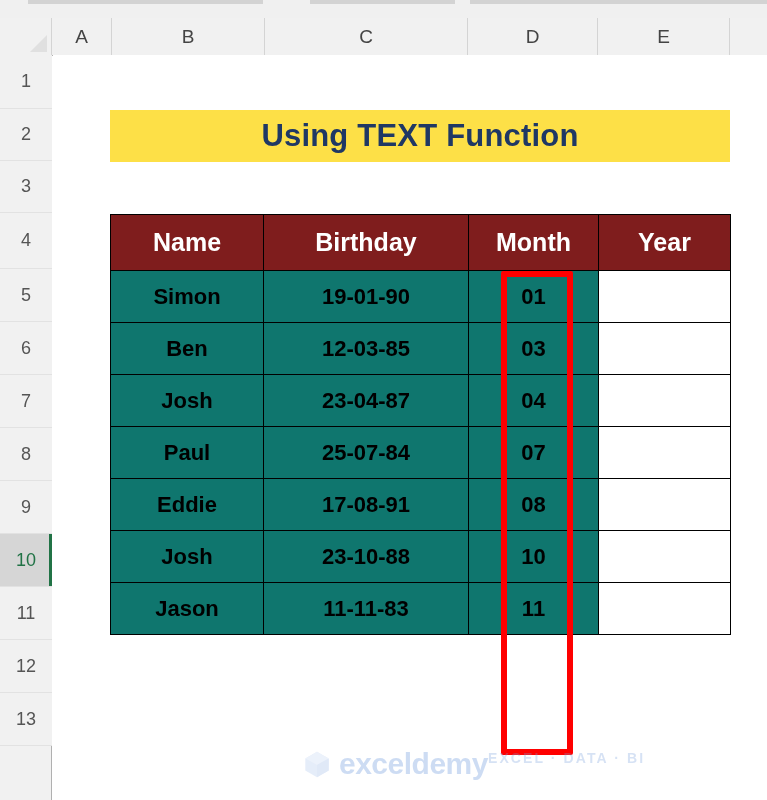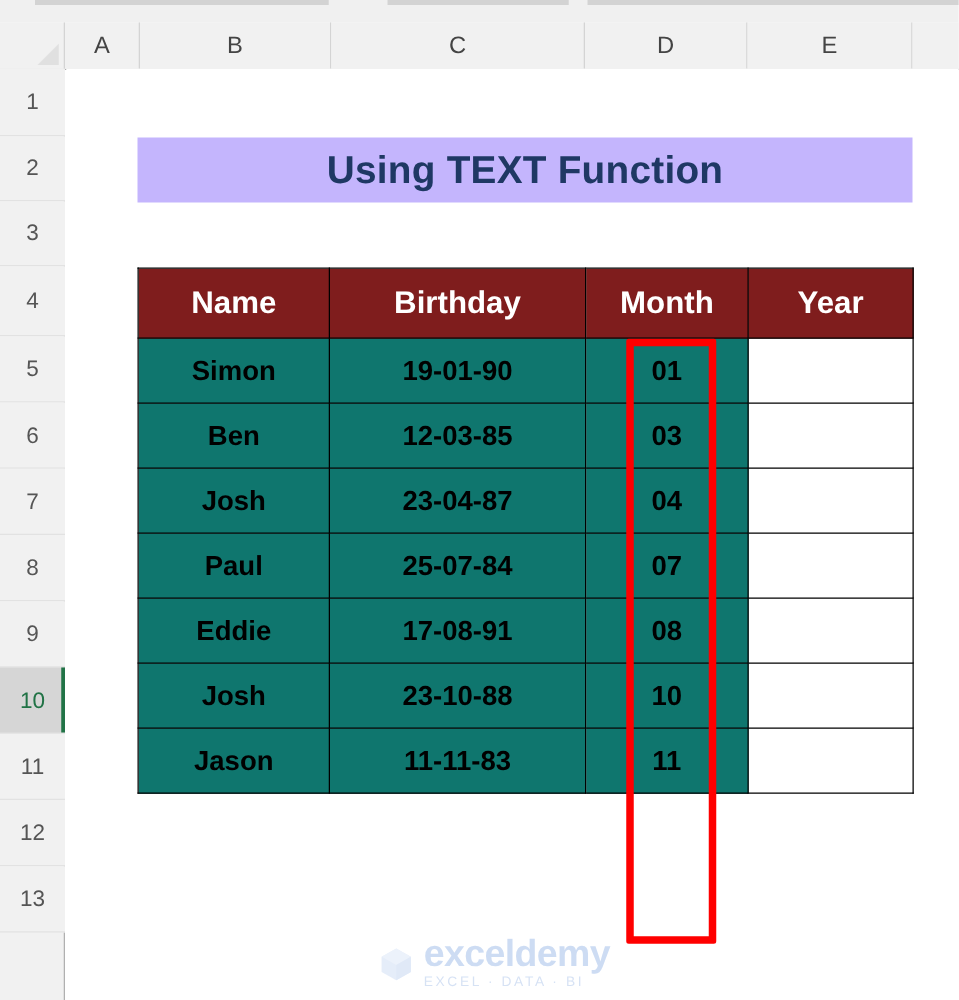--- a/index.html
+++ b/index.html
@@ -122,21 +122,21 @@
     position: absolute;
     top: 55px; left: 53px;
     width: 714px;
     height: 745px;
     background: #ffffff;
   }
 
   
   .title-banner {
     position: absolute;
-    background: #c4b5fd;
+    background: #fde047;
     display: flex;
     align-items: center;
     justify-content: center;
     color: #1f3864;
     font-weight: bold;
     letter-spacing: 0.2px;
   }
 
   
   .data-table {
@@ -190,32 +190,31 @@
     opacity: 0.30;
     user-select: none;
   }
   .wm-logo {
     width: 30px;
     height: 30px;
     flex: none;
   }
   .wm-textwrap {
     display: flex;
-    flex-direction: column;
     line-height: 1;
   }
   .wm-name {
     font-size: 30px;
     font-weight: bold;
     color: #5b8dd9;
     letter-spacing: -0.5px;
   }
   .wm-tag {
-    font-size: 11px;
-    font-weight: normal;
+    font-size: 14px;
+    font-weight: bold;
     color: #7aa0dd;
     letter-spacing: 2.1px;
     margin-top: 2px;
     text-align: left;
   }
 </style>
 </head>
 <body>
 
 <div id="sheet">

